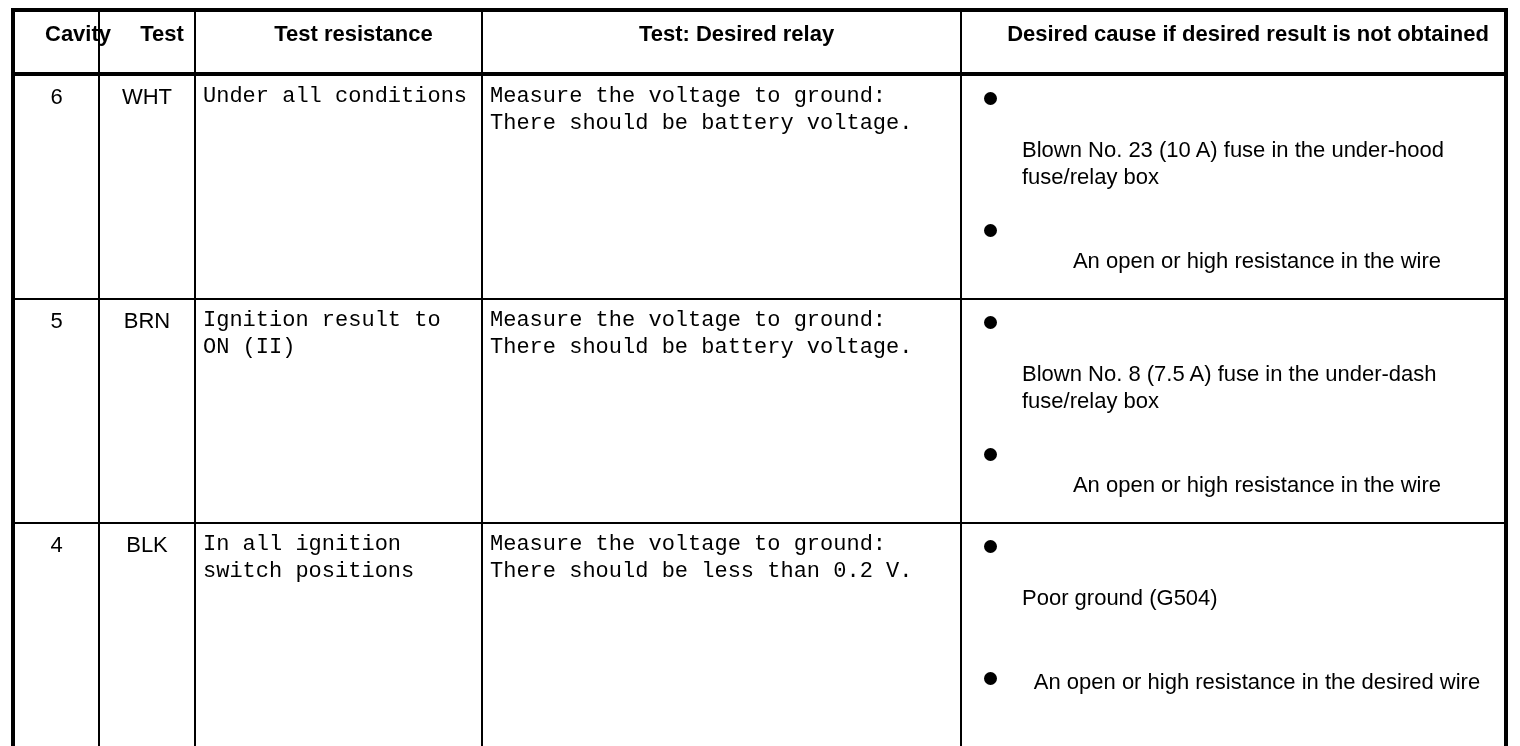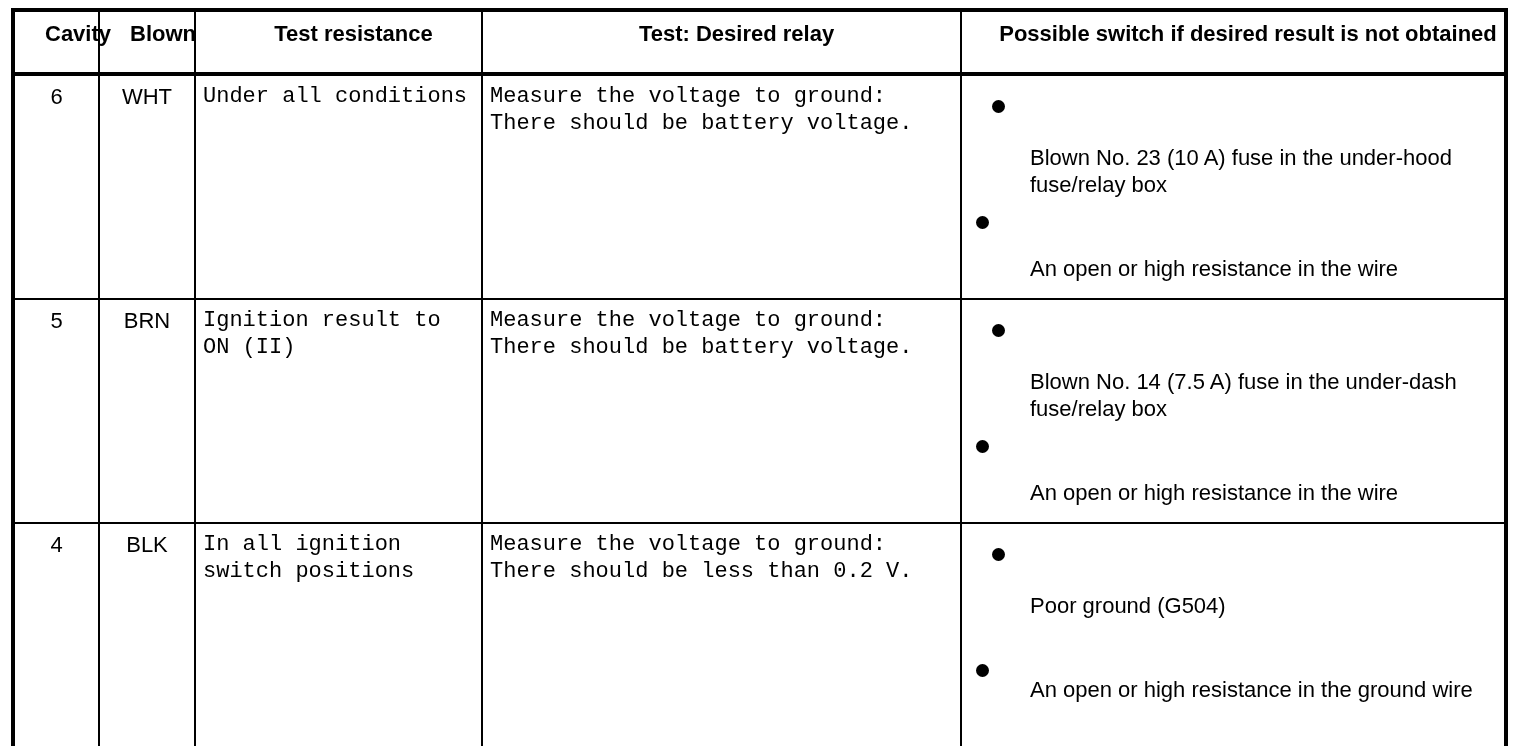--- a/index.html
+++ b/index.html
@@ -97,22 +97,22 @@
     white-space: pre-line;
     font-family: Liberation Mono, monospace;
   }
 
   
   .cell-cause {
     position: relative;
   }
   .cause-list {
     display: block;
-    padding: 16px;
-    margin: 0;
+    padding: 0;
+    margin: 8px;
     list-style: none;
   }
   .cause-item {
     display: block;
     position: relative;
     margin: 0;
     padding: 0;
   }
   .cause-item .bullet {
     display: block;
@@ -126,21 +126,21 @@
   }
   .cause-item .cause-text {
     display: block;
     padding-left: 52px;
     padding-right: 4px;
   }
   .cause-item.i1 .bullet { top: 8px; }
   .cause-item.i1 .cause-text { padding-top: 52px; }
   .cause-item.i2 .bullet { top: 140px; }
   .cause-item.i2 .cause-text { padding-top: 57px; }
-  .cause-item.i2 { position: static; }
+  .cause-item.i2 { position: static; text-align: center; }
   .cause-item.i2 .bullet { position: absolute; left: 14px; }
 
   
   .cell-cause .cause-list { position: relative; height: 100%; }
 </style>
 </head>
 <body>
 
 <div class="sheet">
 
@@ -152,30 +152,30 @@
       <col class="c-test">
       <col class="c-cause">
     </colgroup>
 
     <thead>
       <tr>
         <th>
           <span class="hd">Cavity</span>
         </th>
         <th>
-          <span class="hd">Blown</span>
+          <span class="hd">Test</span>
         </th>
         <th>
           <span class="hd">Test resistance</span>
         </th>
         <th>
           <span class="hd">Test: Desired relay</span>
         </th>
         <th>
-          <span class="hd">Possible switch if desired result is not obtained</span>
+          <span class="hd">Desired cause if desired result is not obtained</span>
         </th>
       </tr>
     </thead>
 
     <tbody>
 
       <tr class="row-first">
         <td class="cell-cavity">
           <span class="txt">6</span>
         </td>
@@ -214,21 +214,21 @@
           <span class="txt">Ignition result to ON (II)</span>
         </td>
         <td class="cell-test">
           <span class="txt">Measure the voltage to ground:
 There should be battery voltage.</span>
         </td>
         <td class="cell-cause">
           <div class="cause-list">
             <div class="cause-item i1">
               <span class="bullet"></span>
-              <span class="cause-text">Blown No. 14 (7.5 A) fuse in the under-dash fuse/relay box</span>
+              <span class="cause-text">Blown No. 8 (7.5 A) fuse in the under-dash fuse/relay box</span>
             </div>
             <div class="cause-item i2">
               <span class="bullet"></span>
               <span class="cause-text">An open or high resistance in the wire</span>
             </div>
           </div>
         </td>
       </tr>
 
       <tr class="row-last">
@@ -246,21 +246,21 @@
 There should be less than 0.2 V.</span>
         </td>
         <td class="cell-cause">
           <div class="cause-list">
             <div class="cause-item i1">
               <span class="bullet"></span>
               <span class="cause-text">Poor ground (G504)</span>
             </div>
             <div class="cause-item i2">
               <span class="bullet"></span>
-              <span class="cause-text">An open or high resistance in the ground wire</span>
+              <span class="cause-text">An open or high resistance in the desired wire</span>
             </div>
           </div>
         </td>
       </tr>
 
     </tbody>
   </table>
 
 </div>
 

